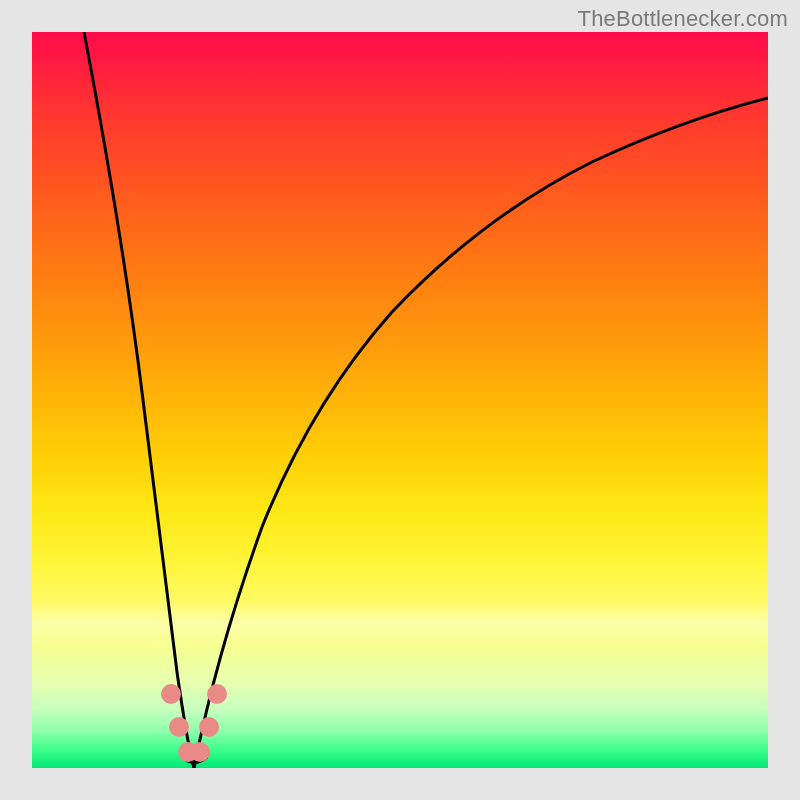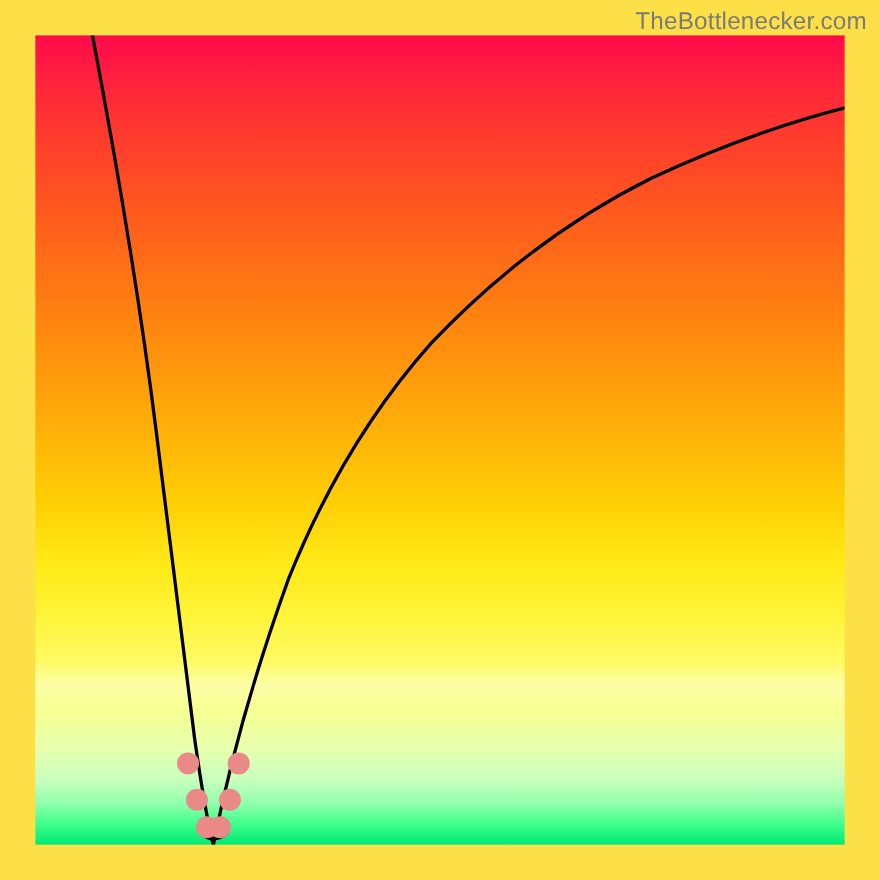--- a/index.html
+++ b/index.html
@@ -7,21 +7,21 @@
     padding: 0;
     width: 800px;
     height: 800px;
     background: #000;
     overflow: hidden;
     font-family: Arial, Helvetica, sans-serif;
   }
   .frame {
     position: absolute;
     inset: 0;
-    background: #fde047;
+    background: #e5e5e5;
     text-align: center;
   }
   .plot {
     position: absolute;
     left: 32px;
     top: 32px;
     width: 736px;
     height: 736px;
     overflow: hidden;
   }

